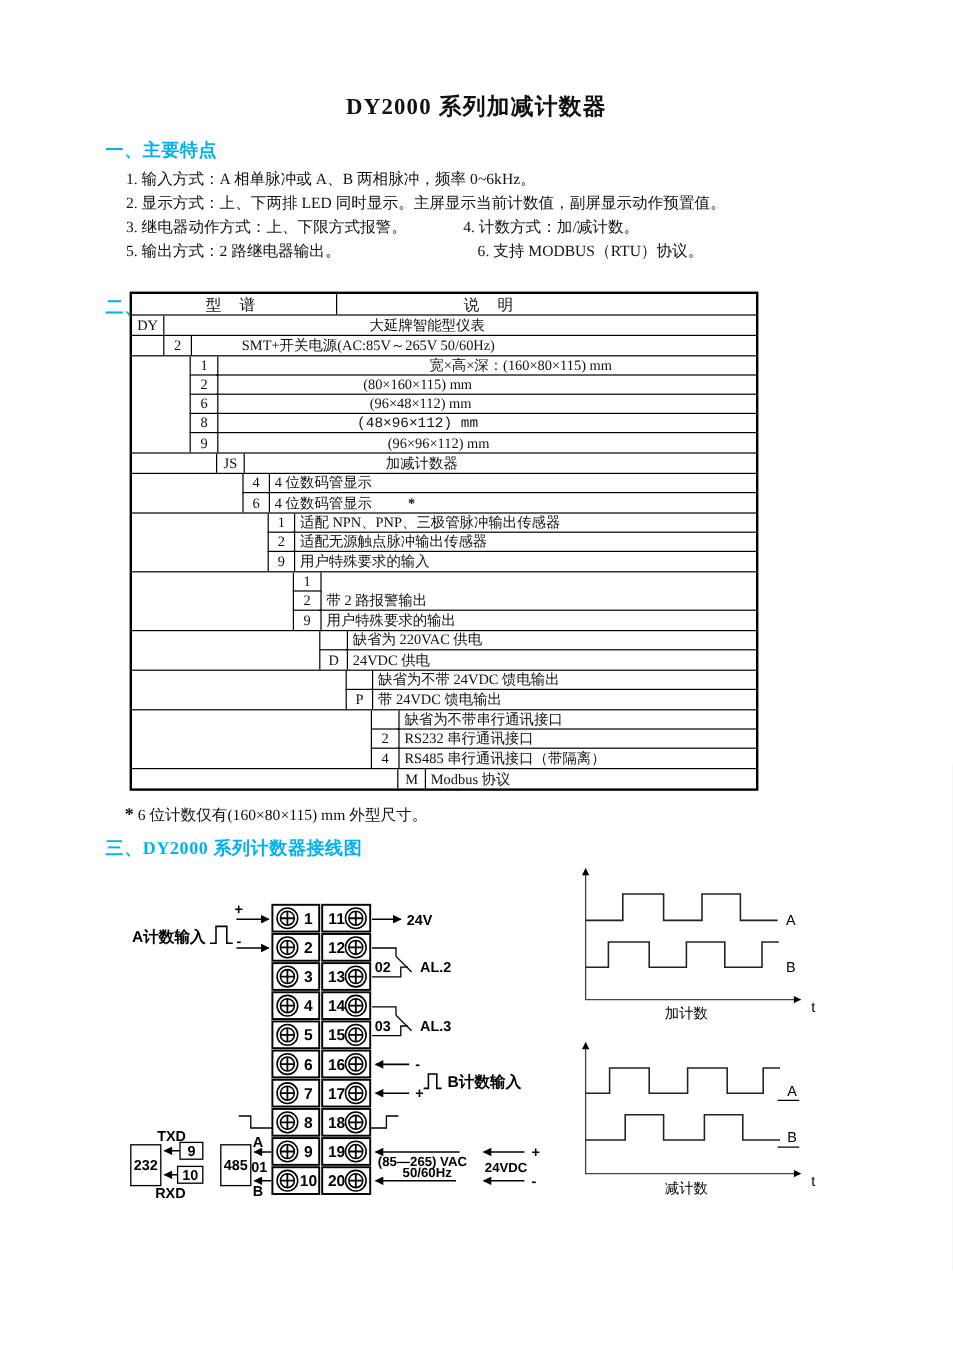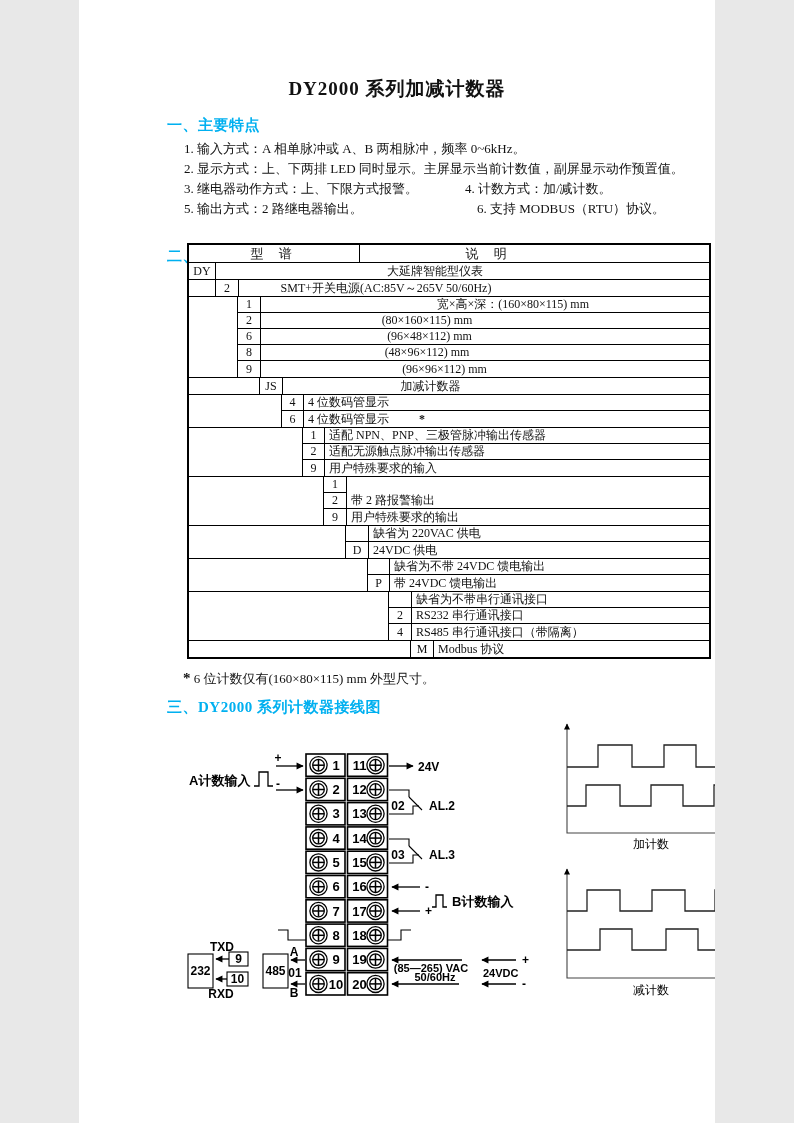--- a/index.html
+++ b/index.html
@@ -1,16 +1,16 @@
 <!DOCTYPE html>
 <html style="--accent: #00B0F0;"><head>
 <meta charset="utf-8">
 <style>
   html,body{margin:0;padding:0;background:#e8e8e8;}
-  #page{position:relative;width:636px;height:1123px;background:#ffffff;margin:0 auto;
+  #page{position:relative;width:794px;height:1123px;background:#ffffff;margin:0 auto;
         font-family:"Liberation Serif","DejaVu Serif",serif;color:#111;overflow:hidden;}
   .abs{position:absolute;}
   #doc-title{left:0;top:76px;width:100%;text-align:center;font-size:19px;font-weight:bold;letter-spacing:1px;}
   .sec-head{font-size:15px;font-weight:bold;color:var(--accent,#00B0F0);letter-spacing:.5px;}
   .feat{font-size:13px;white-space:nowrap;}
   
   #model-table{left:108px;top:243px;width:520px;border:2px solid #000;background:#fff;}
   #model-thead{position:relative;height:17px;border-bottom:1.5px solid #000;font-size:13px;}
   #model-thead .thl{position:absolute;left:0;top:0;bottom:0;width:170px;border-right:1px solid #000;
       display:flex;align-items:center;justify-content:center;letter-spacing:6px;}
@@ -93,21 +93,21 @@
             </div>
           </div>
           <div class="trow">
             <div class="tcode" style="left: 48px; width: 22px; border-left: 1px solid rgb(0, 0, 0); border-bottom: 1px solid rgb(0, 0, 0);">6</div>
             <div class="tdesc" style="left: 70px; border-bottom: 1px solid rgb(0, 0, 0); justify-content: center; padding-right: 115px;">
               <span>(96×48×112) mm</span>
             </div>
           </div>
           <div class="trow">
             <div class="tcode" style="left: 48px; width: 22px; border-left: 1px solid rgb(0, 0, 0); border-bottom: 1px solid rgb(0, 0, 0);">8</div>
-            <div class="tdesc" style="left: 70px; border-bottom: 1px solid rgb(0, 0, 0); justify-content: center; padding-right: 120px;">
+            <div class="tdesc" style="left: 70px; border-bottom: 1px solid rgb(0, 0, 0); justify-content: center; padding-right: 120px; font-family: Liberation Mono, monospace;">
               <span>(48×96×112) mm</span>
             </div>
           </div>
           <div class="trow">
             <div class="tcode" style="left: 48px; width: 22px; border-left: 1px solid rgb(0, 0, 0);">9</div>
             <div class="tdesc" style="left: 70px; justify-content: center; padding-right: 85px;">
               <span>(96×96×112) mm</span>
             </div>
           </div>
         </div>

